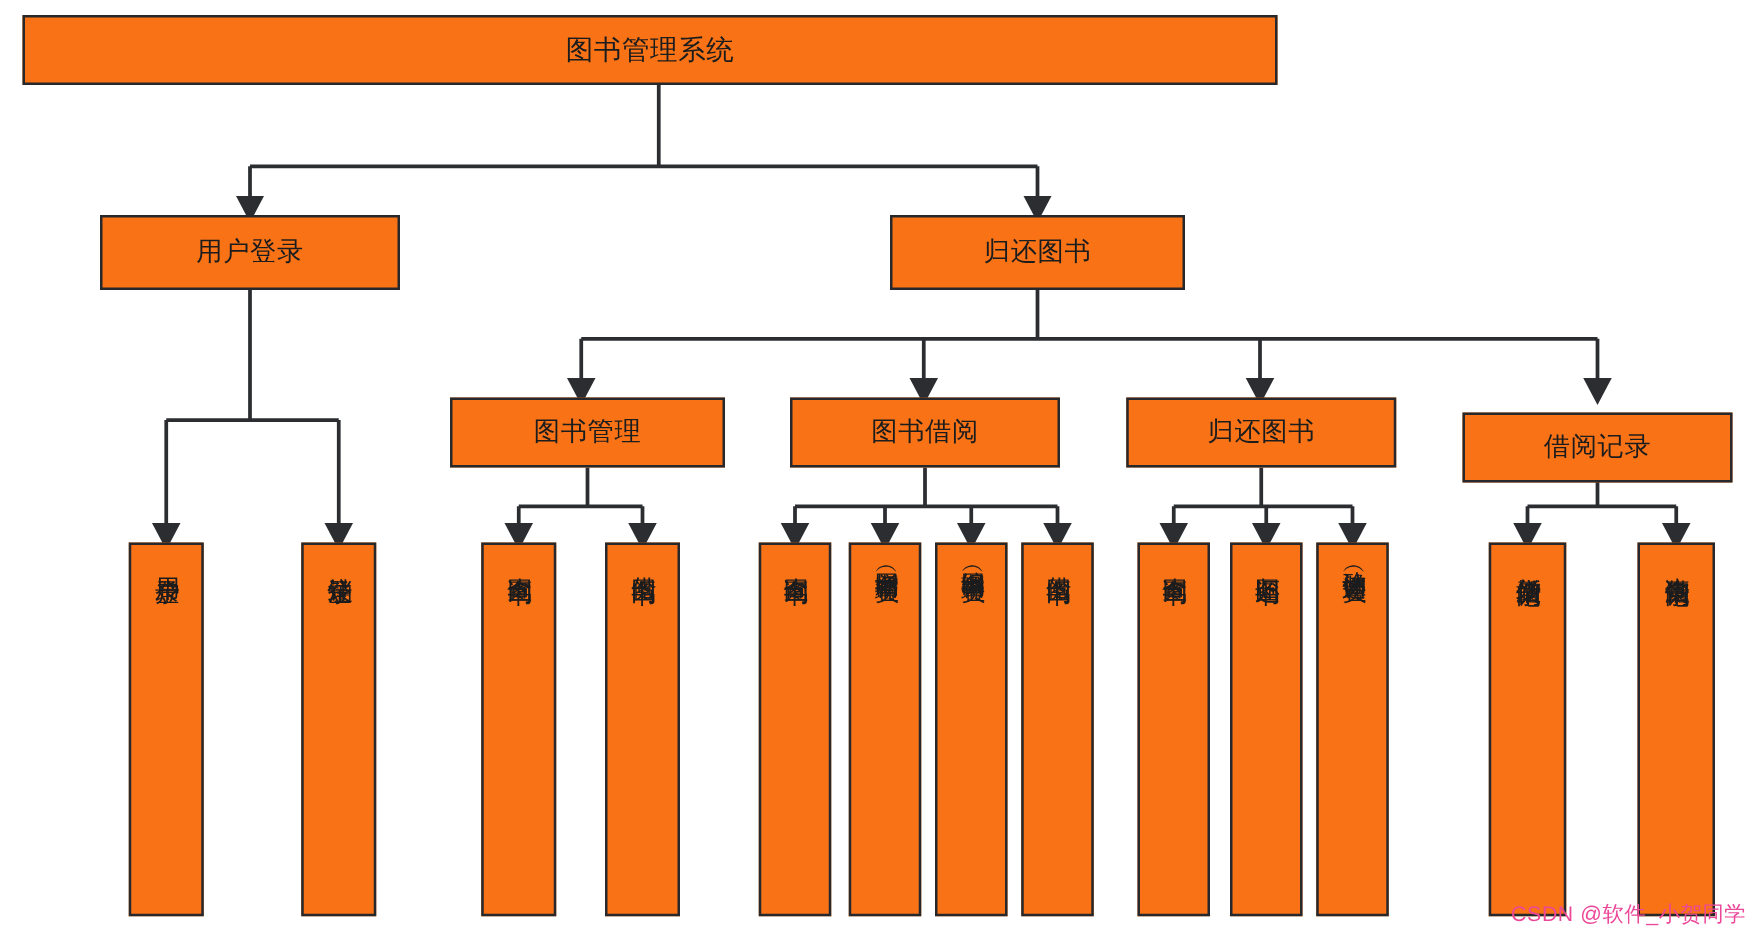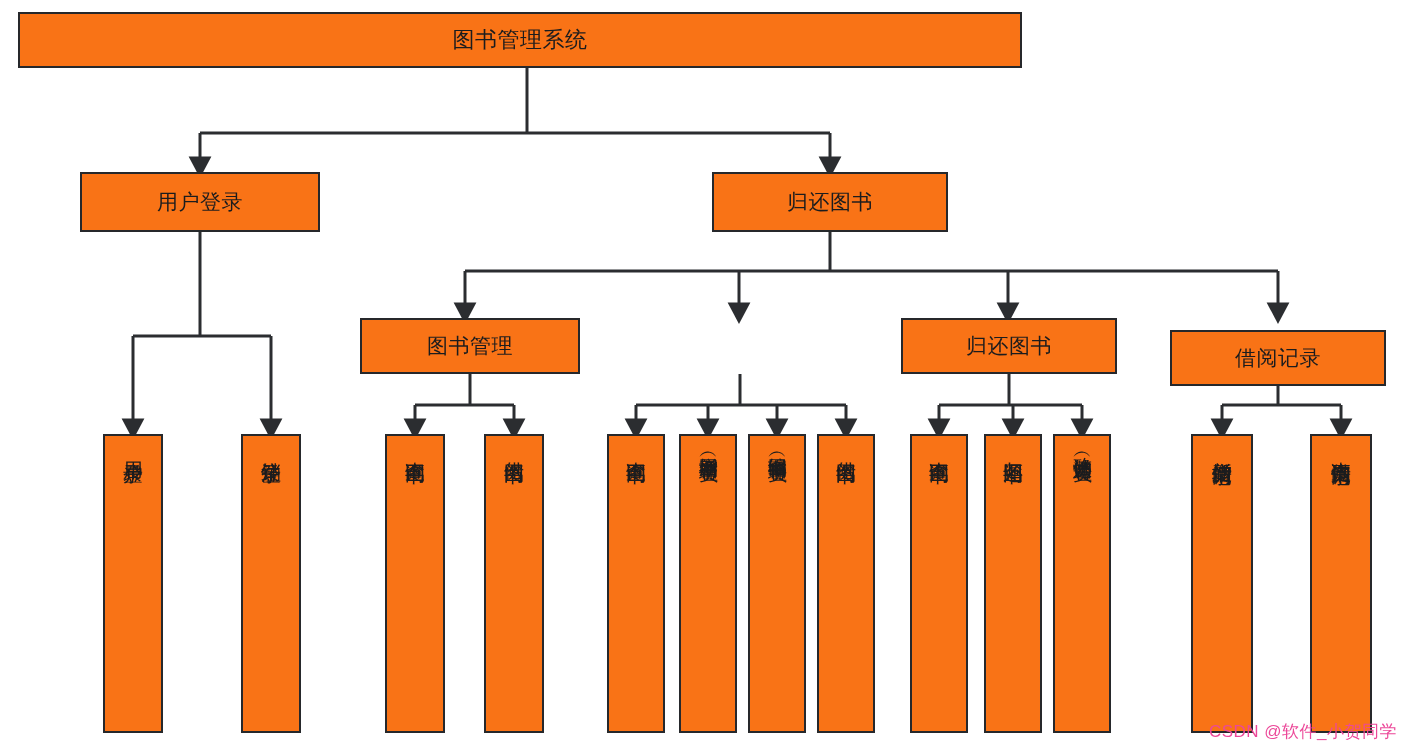--- a/index.html
+++ b/index.html
@@ -142,20 +142,23 @@
   <div class="node horizontal" style="left:80px; top:172px; width:240px; height:60px;">
     <span class="node-label">用户登录</span>
   </div>
   <div class="node horizontal" style="left:712px; top:172px; width:236px; height:60px;">
     <span class="node-label">归还图书</span>
   </div>
 
   <div class="node horizontal" style="left:360px; top:318px; width:220px; height:56px;">
     <span class="node-label">图书管理</span>
   </div>
+  <div class="node horizontal" style="left:632px; top:318px; width:216px; height:56px;">
+    <span class="node-label">图书借阅</span>
+  </div>
   <div class="node horizontal" style="left:901px; top:318px; width:216px; height:56px;">
     <span class="node-label">归还图书</span>
   </div>
   <div class="node horizontal" style="left:1170px; top:318px; width:216px; height:56px;margin-top:12px;">
     <span class="node-label">借阅记录</span>
   </div>
 
   <div class="node vertical" style="left:103px; top:434px; width:60px; height:299px;">
     <span class="node-label">用户登录</span>
   </div>

